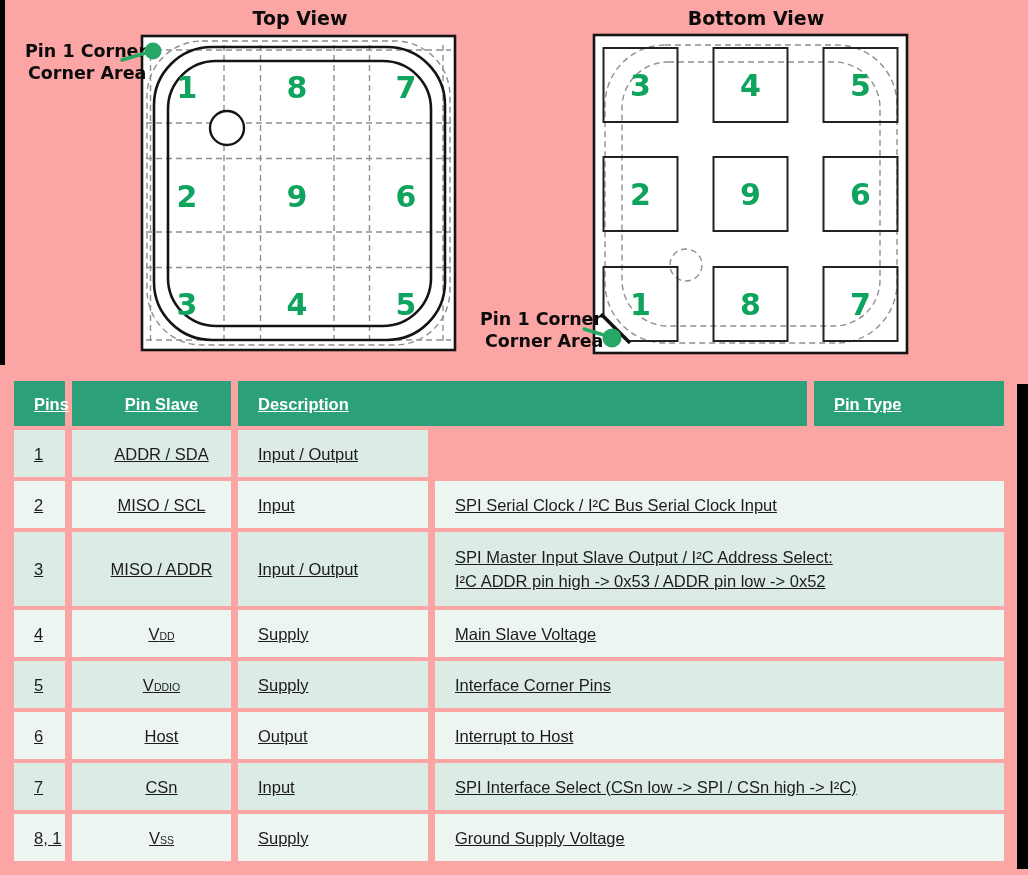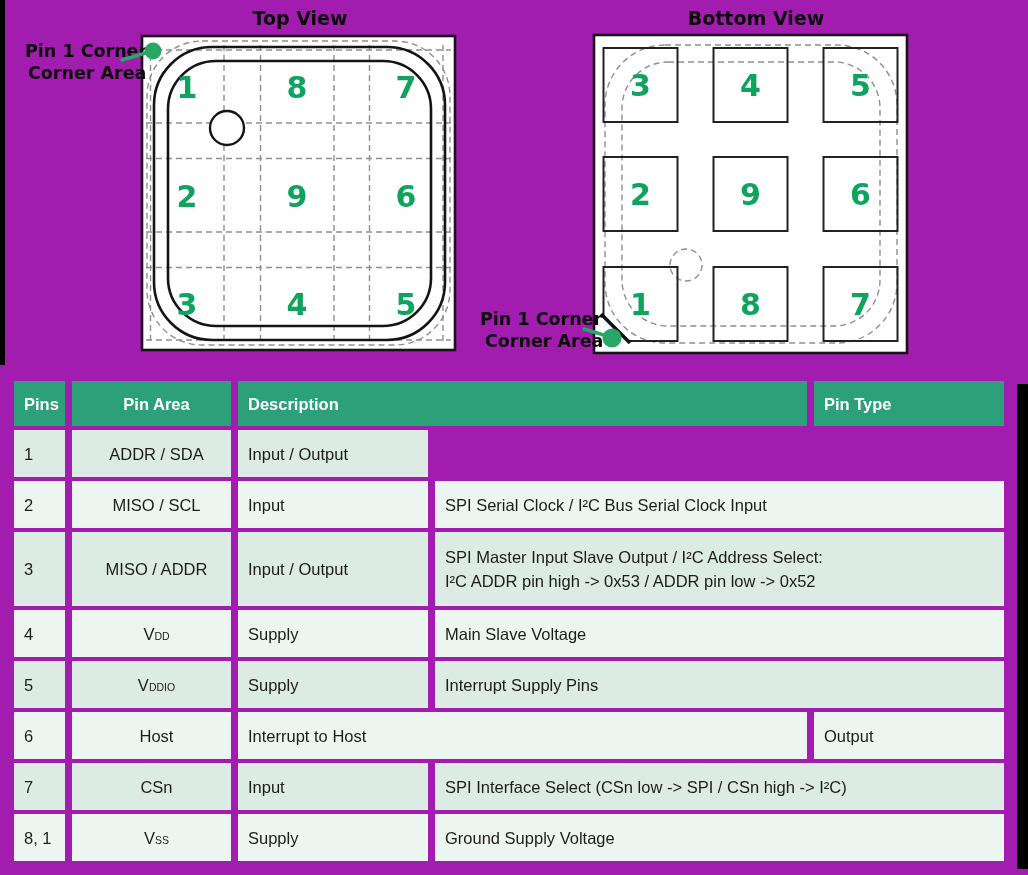--- a/index.html
+++ b/index.html
@@ -9,21 +9,21 @@
     --pin-green: #0ea45e;
     --marker-green: #27a765;
     --dash-gray: #8f8f8f;
     --line-black: #141414;
     --text-dark: #1c1c1c;
   }
   * { margin:0; padding:0; box-sizing:border-box; }
   html,body { background:#fff; }
   .page {
     position:relative; width:1028px; height:875px;
-    background:#a21caf; overflow:hidden;
+    background:#fca5a5; overflow:hidden;
     font-family:"Liberation Sans", sans-serif;
   }
   .edge-artifact { position:absolute; background:#000; }
   .edge-left  { left:0; top:0; width:5px; height:365px; }
   .edge-right { left:1017px; top:384px; width:11px; height:485px; }
 
   svg { position:absolute; left:0; top:0; }
   .dv-title { font-family:"DejaVu Sans", sans-serif; font-size:19px; font-weight:bold; fill:#0b0b0b; text-anchor:middle; }
   .pkg-outline { fill:#ffffff; stroke:var(--line-black); stroke-width:2.6; }
   .ring { fill:none; stroke:var(--line-black); stroke-width:2.6; }
@@ -34,21 +34,21 @@
   .marker-line { stroke:var(--marker-green); stroke-width:3.4; fill:none; stroke-linecap:round; }
   .marker-dot { fill:var(--marker-green); }
   .index-circle { fill:#ffffff; stroke:var(--line-black); stroke-width:2.4; }
   .chamfer { stroke:#111; stroke-width:3.5; }
 
   .pin-table {
     position:absolute; left:14px; top:381px; width:990px;
     font-size:16.5px; color:var(--text-dark);
   }
   .trow { display:flex; gap:7px; margin-bottom:4px; }
-  .cell { display:flex; flex-direction:column; justify-content:center; padding-left:10px; line-height:24px; }
+  .cell { display:flex; flex-direction:column; justify-content:center; padding-left:20px; line-height:24px;text-decoration:underline; }
   .c-pins { width:51px; }
   .c-name { width:159px; flex-direction:row; align-items:center; }
   .c-type { width:190px; }
   .c-desc { flex:1; }
   .thead .cell { background:var(--header-bg); color:#ffffff; font-weight:bold; }
   .thead { height:45px; }
   .thead .cell { justify-content:center; }
   .trow.body-row { height:47px; }
   .trow.tall { height:74px; }
   .shade-a .cell { background:var(--row-a); }
@@ -144,21 +144,21 @@
 
     <text class="corner-label" x="480" y="325">Pin 1 Corner</text>
     <text class="corner-label" x="485" y="347">Corner Area</text>
     <line class="marker-line" x1="584" y1="329" x2="607" y2="336"></line>
     <circle class="marker-dot" cx="612" cy="338" r="9.5"></circle>
   </svg>
 
   <div class="pin-table">
     <div class="trow thead">
       <div class="cell c-pins">Pins</div>
-      <div class="cell c-name">Pin Area</div>
+      <div class="cell c-name">Pin Slave</div>
       <div class="cell c-desc">Description</div>
       <div class="cell c-type">Pin Type</div>
     </div>
 
     <div class="trow body-row shade-a">
       <div class="cell c-pins">1</div>
       <div class="cell c-name">
           <span>ADDR / SDA</span>
           <sub class="ss"></sub>
         </div>
@@ -205,36 +205,36 @@
     </div>
 
     <div class="trow body-row shade-a">
       <div class="cell c-pins">5</div>
       <div class="cell c-name">
           <span>V</span>
           <sub class="ss">DDIO</sub>
         </div>
       <div class="cell c-type">Supply</div>
       <div class="cell c-desc">
-          <div>Interrupt Supply Pins</div>
+          <div>Interface Corner Pins</div>
           <div></div>
         </div>
     </div>
 
     <div class="trow body-row shade-b">
       <div class="cell c-pins">6</div>
       <div class="cell c-name">
           <span>Host</span>
           <sub class="ss"></sub>
         </div>
+      <div class="cell c-type">Output</div>
       <div class="cell c-desc">
           <div>Interrupt to Host</div>
           <div></div>
         </div>
-      <div class="cell c-type">Output</div>
     </div>
 
     <div class="trow body-row shade-a">
       <div class="cell c-pins">7</div>
       <div class="cell c-name">
           <span>CSn</span>
           <sub class="ss"></sub>
         </div>
       <div class="cell c-type">Input</div>
       <div class="cell c-desc">

